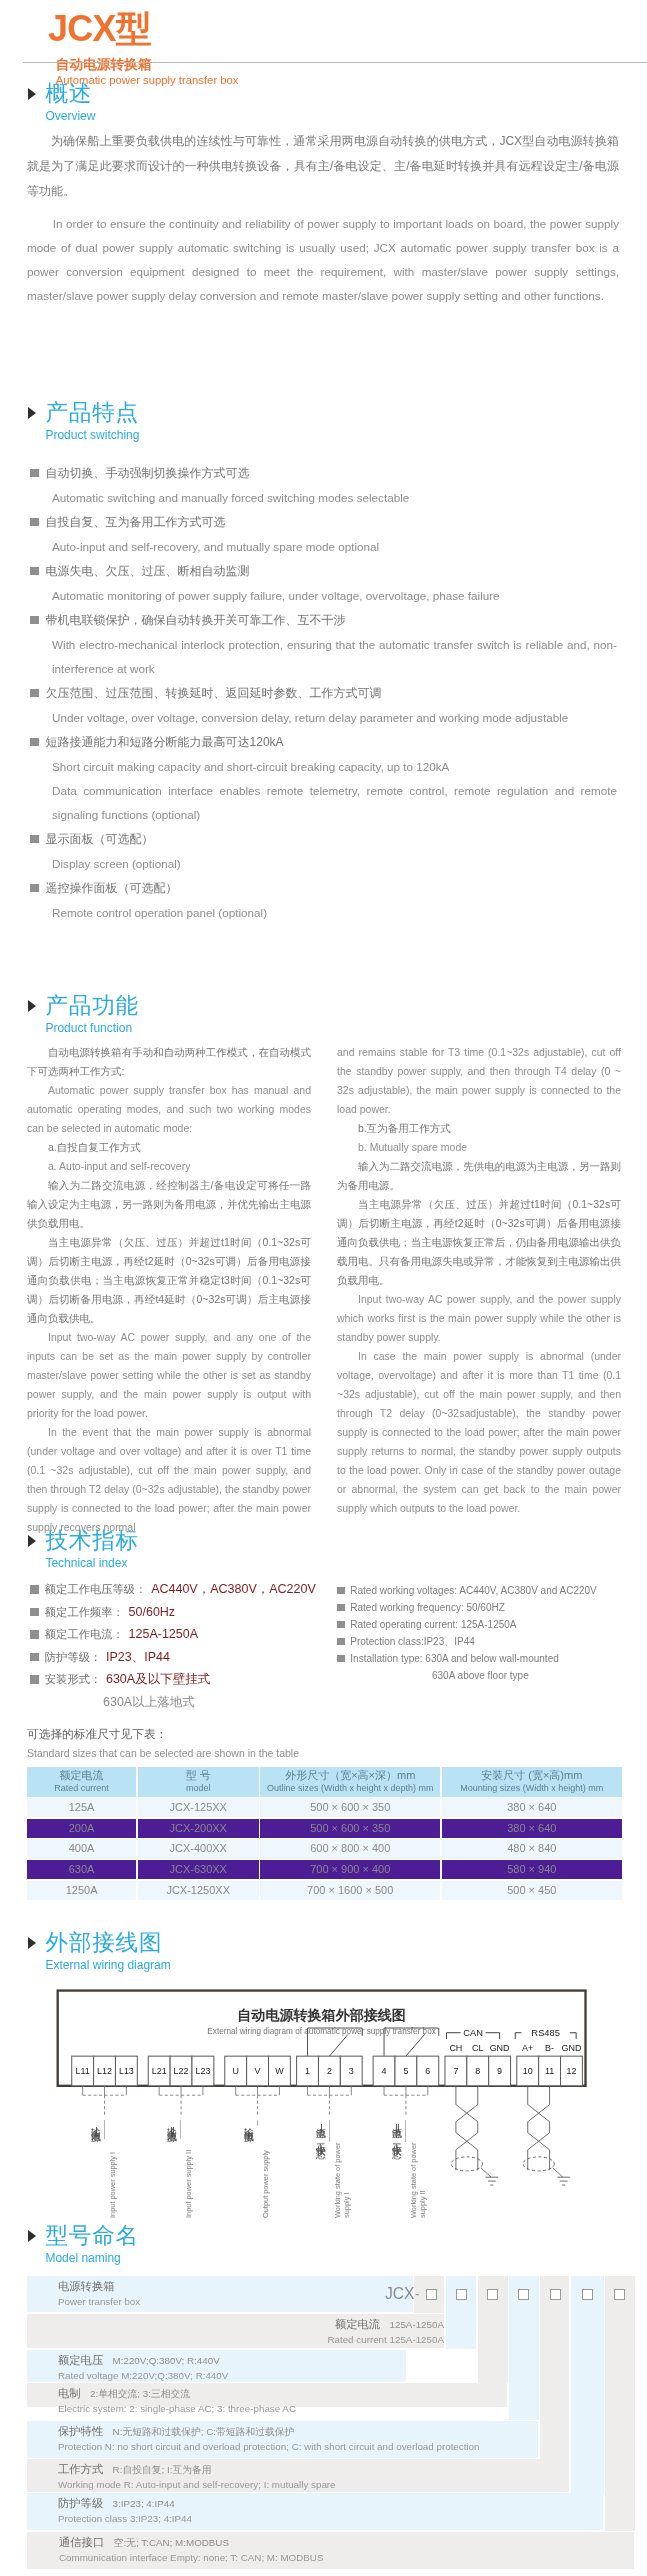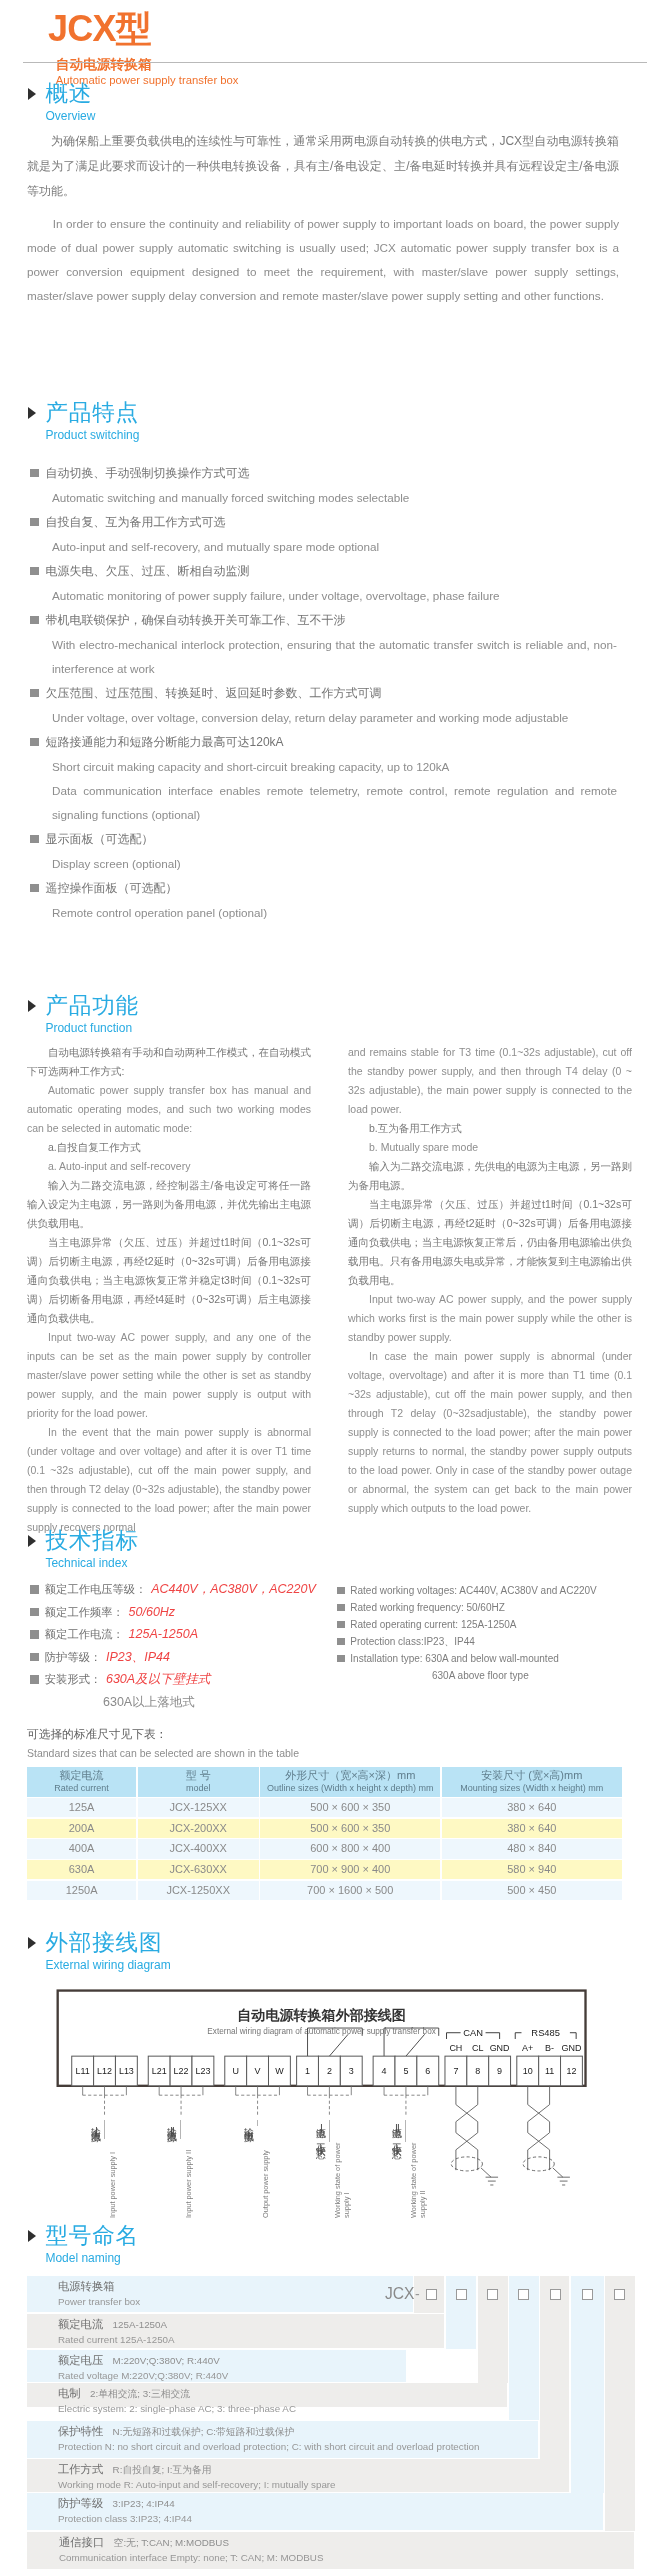--- a/index.html
+++ b/index.html
@@ -32,38 +32,38 @@
   .fcol{position:absolute;width:284px;}
   .fcol p{margin:0;font-size:10.5px;line-height:19px;text-align:justify;}
   .fcol .zh{color:#777;text-indent:2em;}
   .fcol .en{color:#8e8e8e;text-indent:2em;}
   .fcol .noind{text-indent:0;}
   
   .tech-left{position:absolute;top:1578px;left:30px;width:297px;}
   .tech-left .ti{display:flex;line-height:22.6px;}
   .tech-left .sq,.tech-right .sq{width:8.6px;height:8.6px;background:#8f8f8f;margin:7px 6.2px 0 0;flex:none;}
   .tech-left .lab{font-size:11.3px;color:#6f6f6f;}
-  .tech-left .val{font-size:12.5px;color:#ef4444;margin-left:4.7px;font-style:italic;}
+  .tech-left .val{font-size:12.5px;color:#7f1d1d;margin-left:4.7px;}
   .tech-left .extra{font-size:12.5px;color:#8a8a8a;line-height:22.6px;margin-left:73px;}
   .tech-right{position:absolute;top:1582px;left:337px;width:289px;}
   .tech-right .ti{display:flex;line-height:17px;}
   .tech-right .sq{width:7.8px;height:7.8px;margin:4.7px 5.5px 0 0;}
   .tech-right .lab{font-size:10px;color:#7d7d7d;}
   .tech-right .extra{font-size:10px;color:#7d7d7d;line-height:17px;margin-left:95px;}
   
   .note-zh{position:absolute;top:1727px;left:27px;font-size:11.7px;color:#5f5f5f;}
   .note-en{position:absolute;top:1747px;left:27px;font-size:10.5px;color:#8d8d8d;}
   .sztable{position:absolute;top:1767px;left:27px;width:590px;display:grid;
            grid-template-columns:18.5% 20.5% 30.5% 30.5%;gap:1.2px 1.6px;}
   .sztable .hc{background:#b9e3f5;text-align:center;padding:2.3px 0 3.1px 0;}
   .sztable .hc .hzh{font-size:11px;color:#5f7d8c;line-height:13.3px;}
   .sztable .hc .hen{font-size:9px;color:#5f7d8c;line-height:11px;}
   .sztable .c{background:#eef7fd;text-align:center;font-size:11px;color:#8a8a8a;
               line-height:19.5px;height:19.5px;}
-  .sztable .even{background:#fef9c3;}
+  .sztable .even{background:#4c1d95;}
   
   .wsvg{position:absolute;top:1989px;left:56px;}
   .wv-zh{position:absolute;writing-mode:vertical-rl;text-orientation:upright;font-size:9.8px;
          color:#4a4a4a;letter-spacing:1.6px;border-right:0.8px solid #b5b5b5;padding-right:2.3px;top:2120px;}
   .wv-en{position:absolute;writing-mode:vertical-rl;transform:rotate(180deg);font-size:7.4px;
          color:#7d7d7d;top:2120px;height:98px;}
   
   .nrow{position:absolute;left:27px;padding:3.1px 0 0 31px;box-sizing:border-box;}
   .nrow .l1{line-height:15.6px;}
   .nrow .lab{font-size:11.3px;color:#6e6e6e;}
@@ -179,21 +179,21 @@
   <div class="fcol" style="top:1043px;left:27px;">
     <p class="zh">自动电源转换箱有手动和自动两种工作模式，在自动模式下可选两种工作方式:</p>
     <p class="en">Automatic power supply transfer box has manual and automatic operating modes, and such two working modes can be selected in automatic mode:</p>
     <p class="zh">a.自投自复工作方式</p>
     <p class="en">a. Auto-input and self-recovery</p>
     <p class="zh">输入为二路交流电源，经控制器主/备电设定可将任一路输入设定为主电源，另一路则为备用电源，并优先输出主电源供负载用电。</p>
     <p class="zh">当主电源异常（欠压、过压）并超过t1时间（0.1~32s可调）后切断主电源，再经t2延时（0~32s可调）后备用电源接通向负载供电；当主电源恢复正常并稳定t3时间（0.1~32s可调）后切断备用电源，再经t4延时（0~32s可调）后主电源接通向负载供电。</p>
     <p class="en">Input two-way AC power supply, and any one of the inputs can be set as the main power supply by controller master/slave power setting while the other is set as standby power supply, and the main power supply is output with priority for the load power.</p>
     <p class="en">In the event that the main power supply is abnormal (under voltage and over voltage) and after it is over T1 time (0.1 ~32s adjustable), cut off the main power supply, and then through T2 delay (0~32s adjustable), the standby power supply is connected to the load power; after the main power supply recovers normal</p>
   </div>
-  <div class="fcol" style="top:1043px;left:348px;">
+  <div class="fcol" style="top:1043px;left:337px;">
     <p class="en noind">and remains stable for T3 time (0.1~32s adjustable), cut off the standby power supply, and then through T4 delay (0 ~ 32s adjustable), the main power supply is connected to the load power.</p>
     <p class="zh">b.互为备用工作方式</p>
     <p class="en">b. Mutually spare mode</p>
     <p class="zh">输入为二路交流电源，先供电的电源为主电源，另一路则为备用电源。</p>
     <p class="zh">当主电源异常（欠压、过压）并超过t1时间（0.1~32s可调）后切断主电源，再经t2延时（0~32s可调）后备用电源接通向负载供电；当主电源恢复正常后，仍由备用电源输出供负载用电。只有备用电源失电或异常，才能恢复到主电源输出供负载用电。</p>
     <p class="en">Input two-way AC power supply, and the power supply which works first is the main power supply while the other is standby power supply.</p>
     <p class="en">In case the main power supply is abnormal (under voltage, overvoltage) and after it is more than T1 time (0.1 ~32s adjustable), cut off the main power supply, and then through T2 delay (0~32sadjustable), the standby power supply is connected to the load power; after the main power supply returns to normal, the standby power supply outputs to the load power. Only in case of the standby power outage or abnormal, the system can get back to the main power supply which outputs to the load power.</p>
   </div>
 
   <div class="sec" style="top:1528px;">
@@ -448,21 +448,21 @@
   <div class="ncol ngray" style="left:478px;top:2276px;width:30px;height:107px;"></div>
   <div class="ncol nblue" style="left:509px;top:2276px;width:30px;height:144px;"></div>
   <div class="ncol ngray" style="left:540px;top:2276px;width:29px;height:183px;"></div>
   <div class="ncol nblue" style="left:571px;top:2276px;width:33px;height:217px;"></div>
   <div class="ncol ngray" style="left:605px;top:2276px;width:30px;height:255px;"></div>
 
   <div class="nrow nblue" style="top:2276px;width:386px;height:36px;">
     <div class="l1"><span class="lab">电源转换箱</span><span class="val"></span></div>
     <div class="l2"><span>Power transfer box</span> <span></span></div>
   </div>
-  <div class="nrow ngray" style="top:2314px;width:417px;height:34px;">
+  <div class="nrow ngray" style="top:2314px;width:417px;height:34px;text-align:right;">
     <div class="l1"><span class="lab">额定电流</span><span class="val">125A-1250A</span></div>
     <div class="l2"><span>Rated current</span> <span>125A-1250A</span></div>
   </div>
   <div class="nrow nblue" style="top:2350px;width:379px;height:32px;">
     <div class="l1"><span class="lab">额定电压</span><span class="val">M:220V;Q:380V; R:440V</span></div>
     <div class="l2"><span>Rated voltage</span> <span>M:220V;Q:380V; R:440V</span></div>
   </div>
   <div class="nrow ngray" style="top:2383px;width:480px;height:24px;">
     <div class="l1"><span class="lab">电制</span><span class="val">2:单相交流; 3:三相交流</span></div>
     <div class="l2"><span>Electric system:</span> <span>2: single-phase AC; 3: three-phase AC</span></div>

